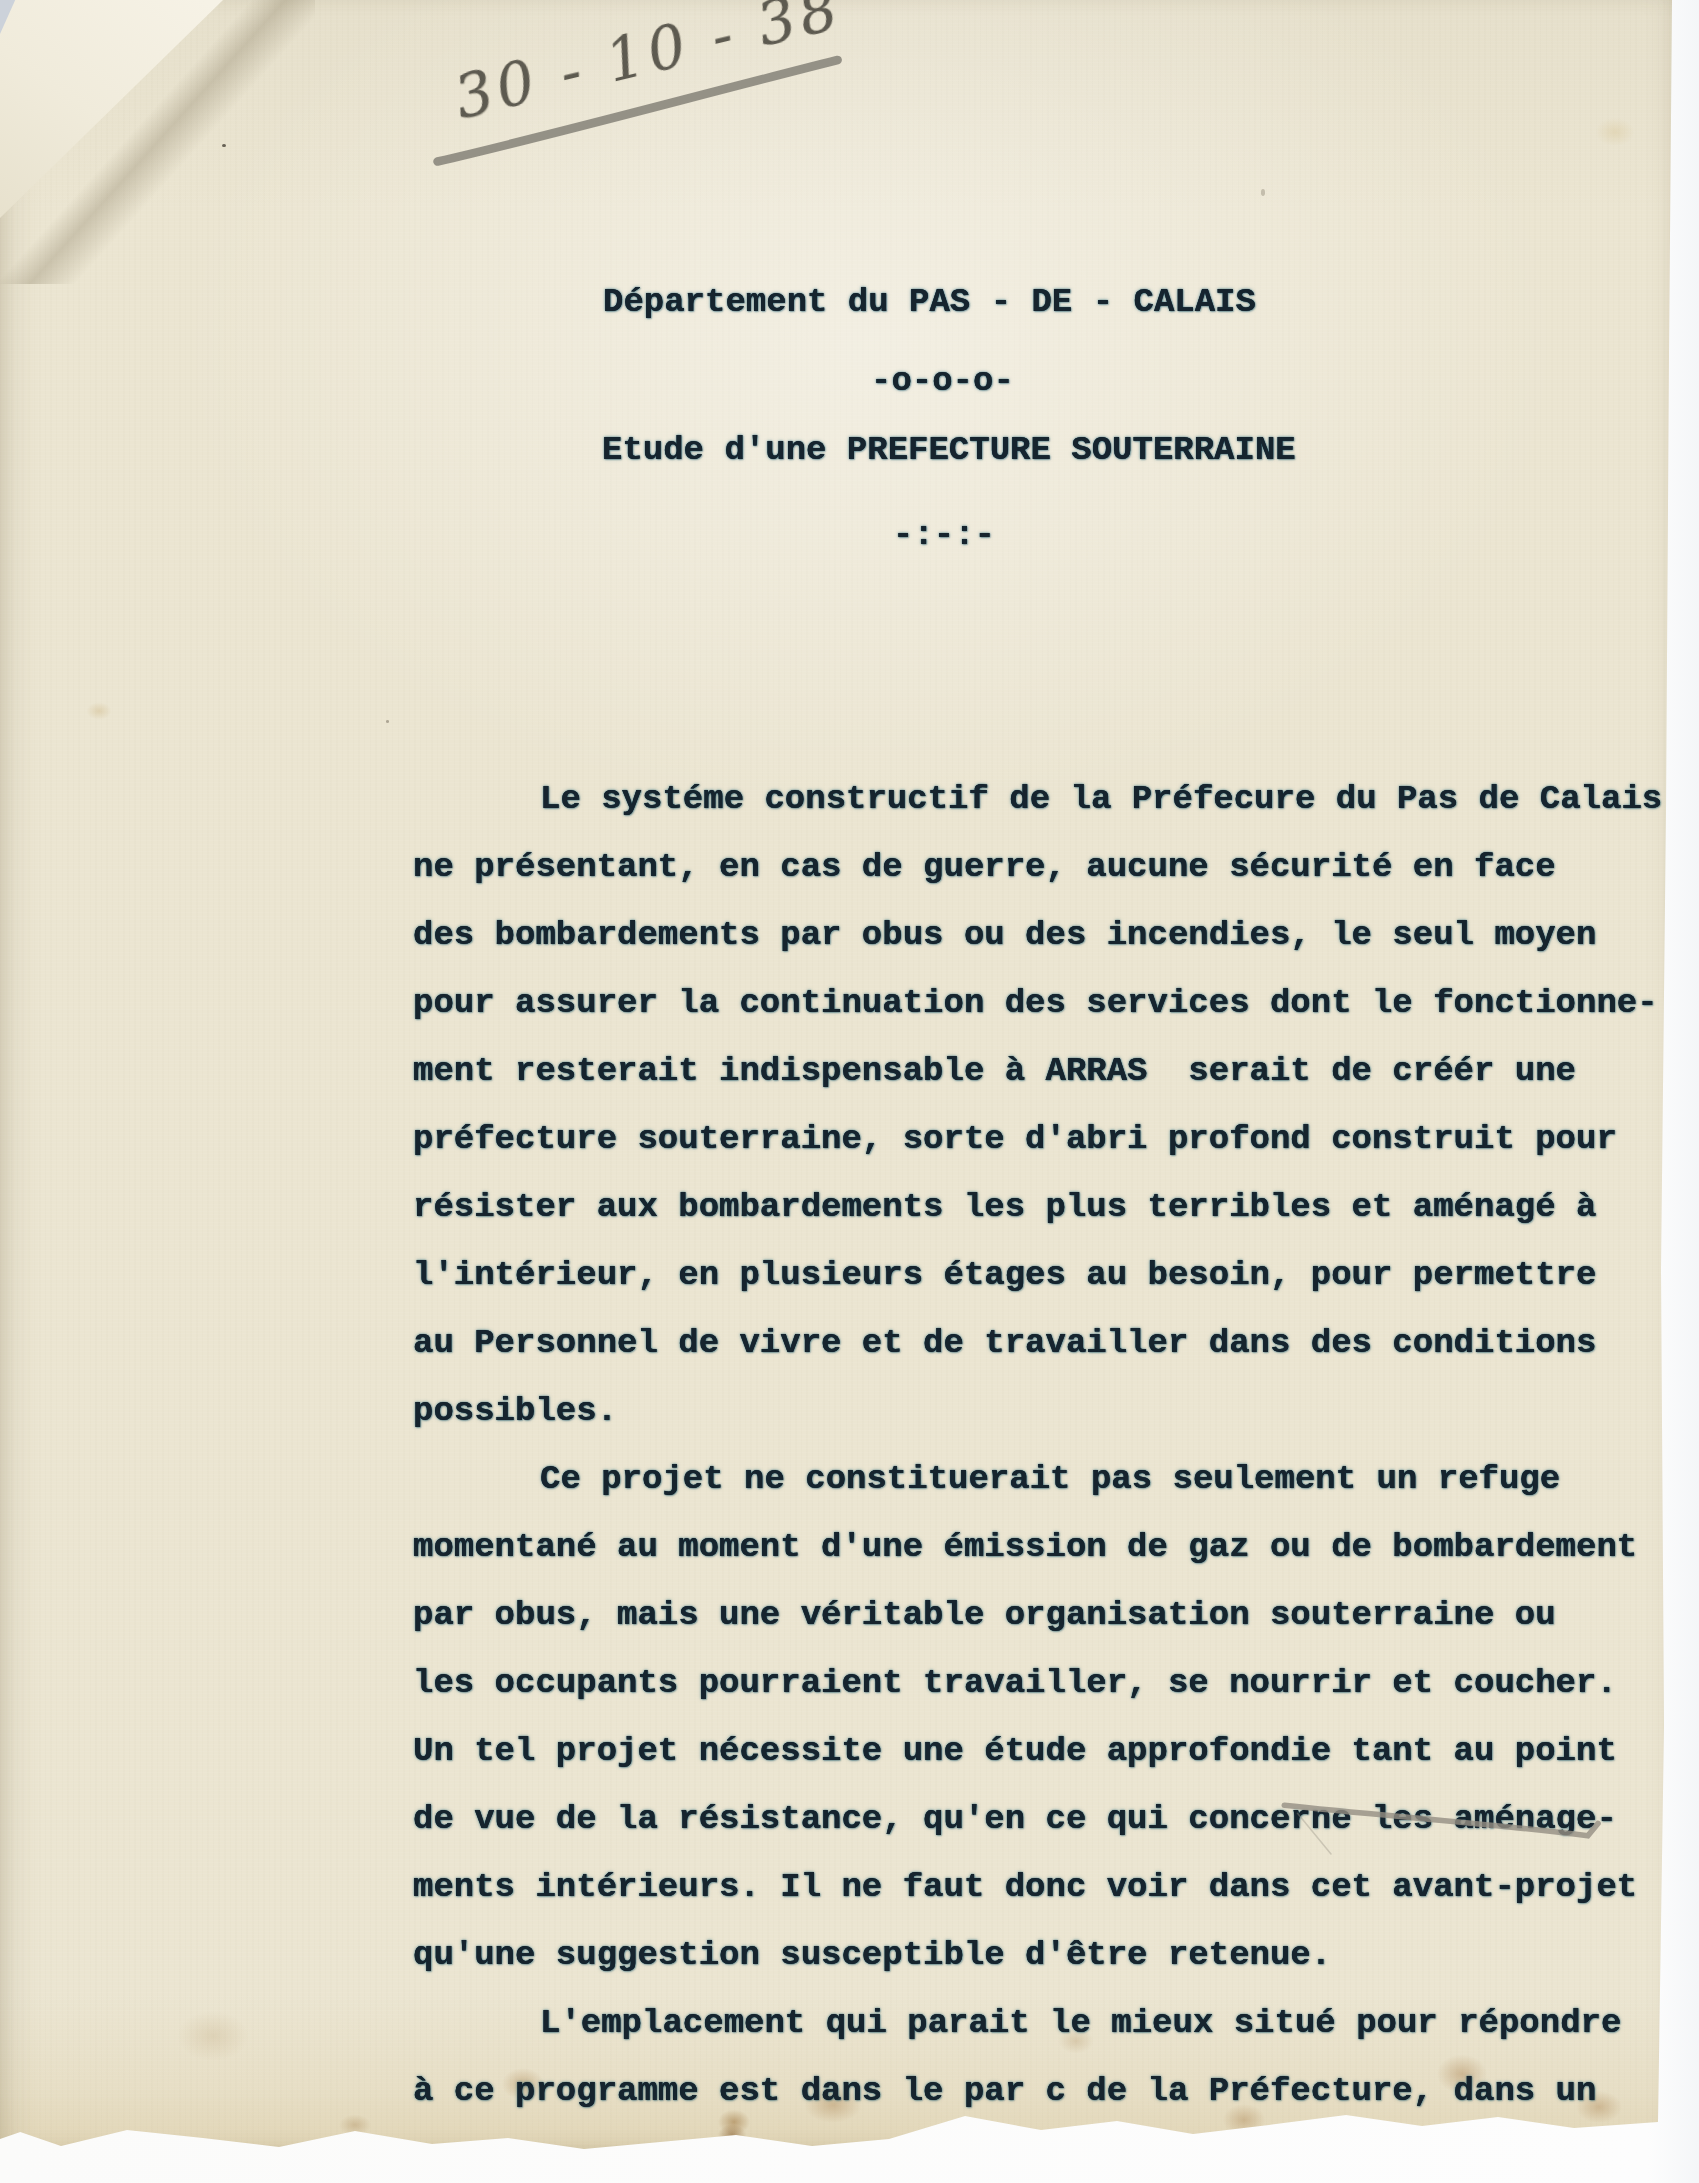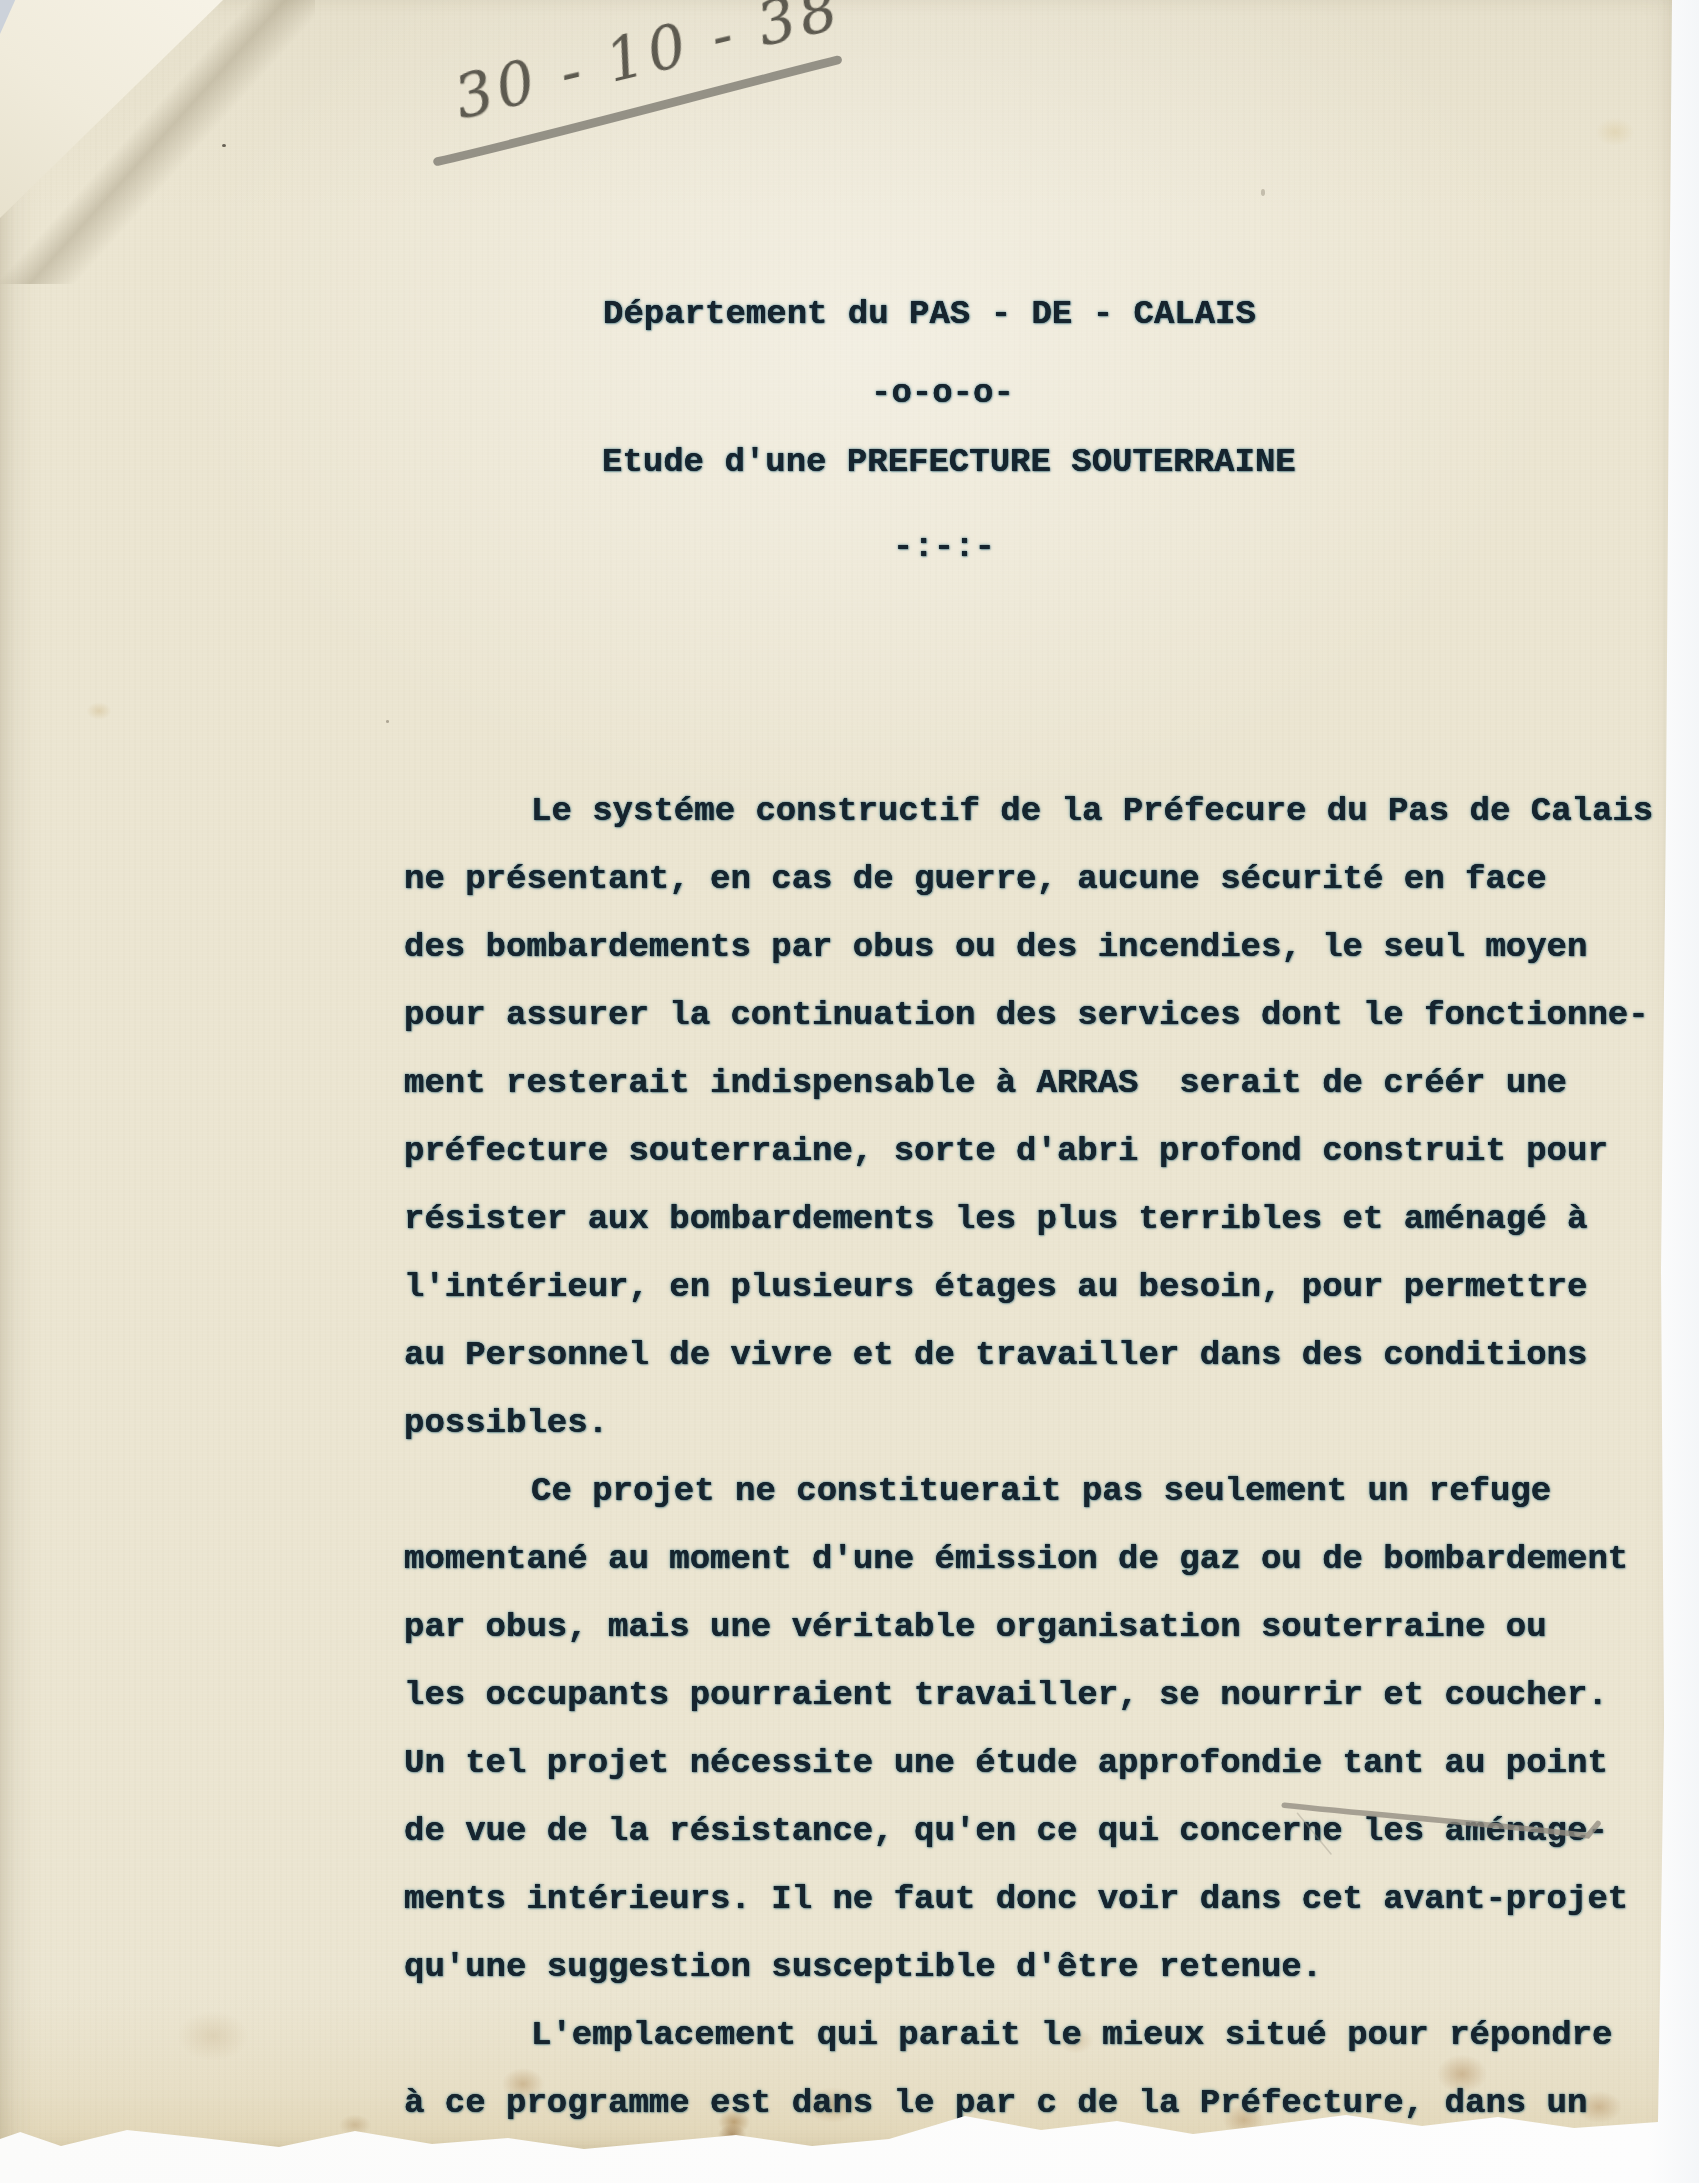--- a/index.html
+++ b/index.html
@@ -82,29 +82,28 @@
     font-weight: 700;
     font-size: 34px;
     letter-spacing: 0;
     white-space: pre;
     text-shadow:
       0 0 0.5px #0e2330,
       0 0 2px rgba(22, 88, 110, 0.78),
       0 0 4.6px rgba(32, 105, 130, 0.30),
       1px 1px 1.5px rgba(15, 60, 80, 0.28);
     filter: blur(0.2px);
-    margin-top: 12px;
   }
   .hline { position: absolute; line-height: 34px; }
   .h-dept  { left: 603px; top: 285px; }
   .h-sep1  { left: 871px; top: 364px; }
   .h-title { left: 602px; top: 433px; }
   .h-sep2  { left: 893px; top: 518px; }
 
-  .bodytext { position: absolute; left: 404px; top: 651px; }
+  .bodytext { position: absolute; left: 413px; top: 651px; }
   .bodytext .line { line-height: 68px; height: 68px; }
   .bodytext .line.indent { padding-left: 127px; }
 
   
   .date {
     position: absolute; left: 456px; top: 65px;
     font-family: "DejaVu Serif", serif;
     font-style: italic;
     font-size: 59px;
     letter-spacing: 4.6px;

